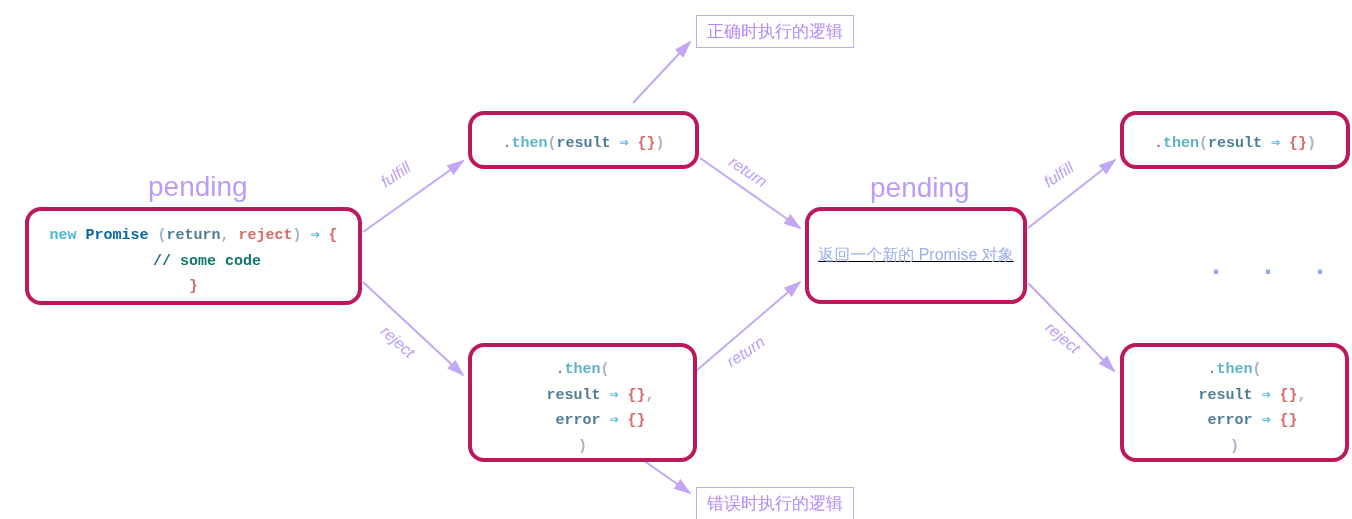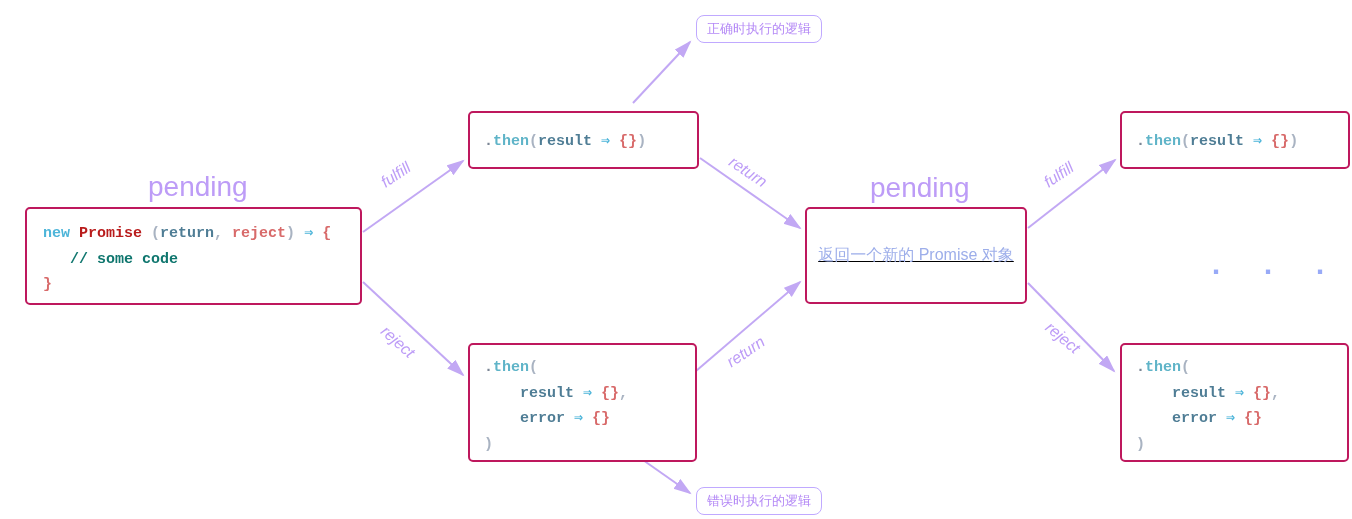--- a/index.html
+++ b/index.html
@@ -17,32 +17,33 @@
     height: 519px;
   }
   svg.arrows {
     position: absolute;
     left: 0; top: 0;
     width: 1352px; height: 519px;
     pointer-events: none;
   }
   .box {
     position: absolute;
-    border: 2px solid #be185d;
-    border-radius: 5px;
+    border: 4px solid #be185d;
+    border-radius: 16px;
     background: #fff;
     box-sizing: border-box;
+    text-align: center;
   }
   .smallbox {
     position: absolute;
     border: 1px solid #c0a9ff;
-    border-radius: 8px;
+    border-radius: 0;
     background: #fff;
     padding: 4px 10px;
-    font-size: 13px;
+    font-size: 17px;
     color: #b58af6;
     font-family: Liberation Mono, monospace;
   }
   .title {
     position: absolute;
     font-size: 28px;
     color: #bd9cf7;
     font-family: Liberation Sans, sans-serif;
   }
   .arrow-label {
@@ -54,21 +55,21 @@
   }
   .code {
     font-family: "Courier New", Consolas, monospace;
     font-size: 15px;
     line-height: 1.7;
     font-weight: bold;
     white-space: pre;
     color: #6b7280;
   }
   .tk-keyword { color: #4db5d9; }          
-  .tk-class   { color: #b91c1c; }          
+  .tk-class   { color: #0369a1; }          
   .tk-name    { color: #4f7d95; }          
   .tk-name2   { color: #d86a6a; }          
   .tk-method  { color: #5fb4c8; }          
   .tk-dot     { color: #7b8695; }
   .tk-punc    { color: #a9b3c2; }
   .tk-brace   { color: #d86a6a; }
   .tk-comment { color: #0f766e; }
   .center-text {
     display: flex;
     align-items: center;

